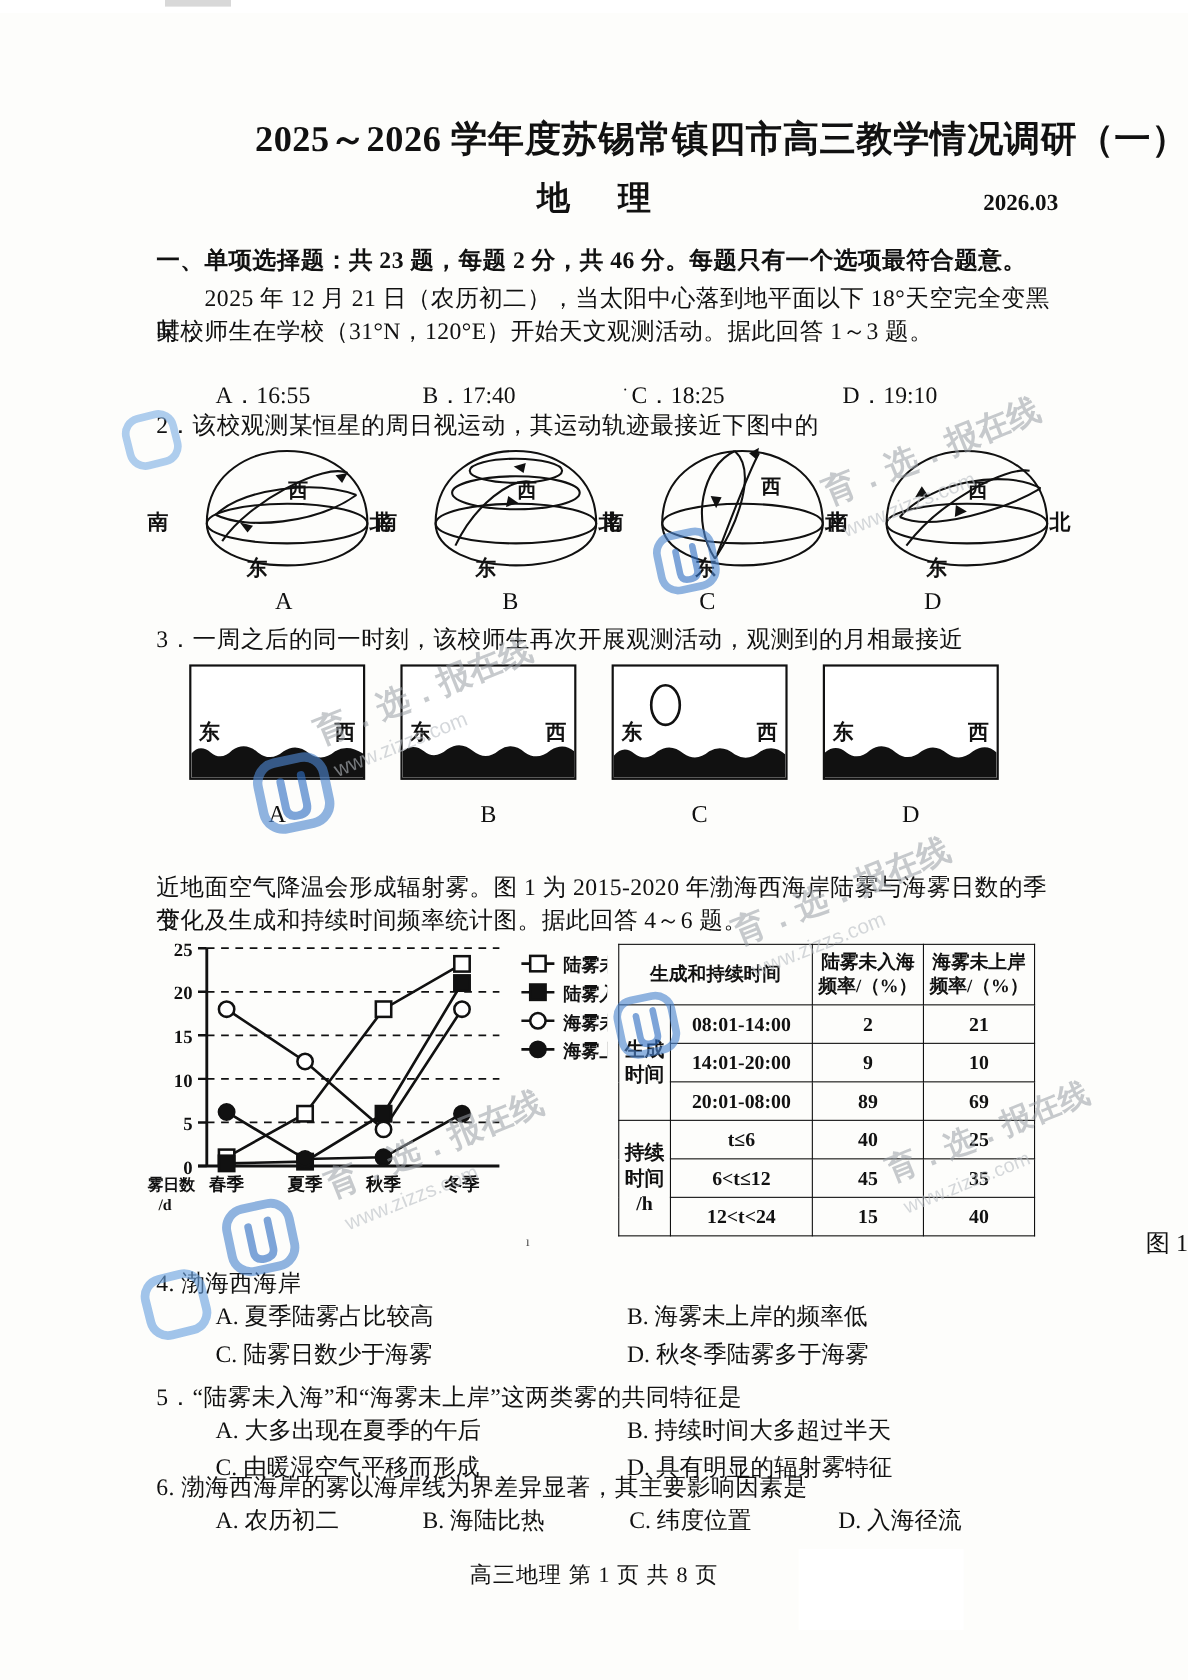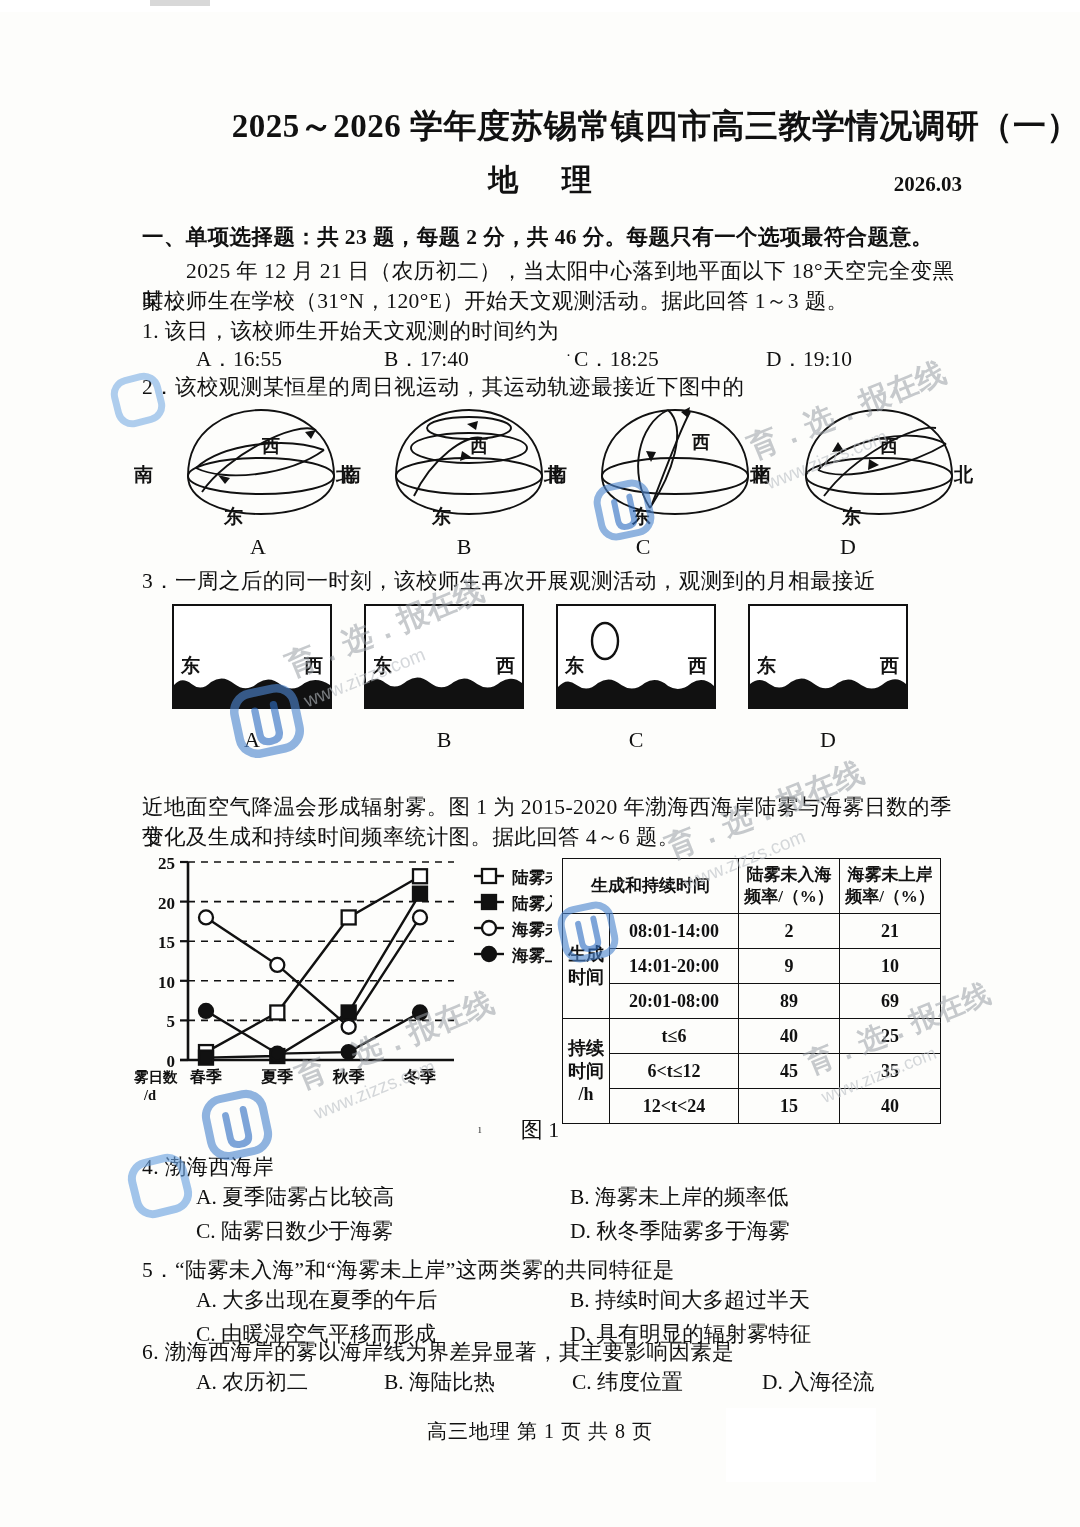--- a/index.html
+++ b/index.html
@@ -43,21 +43,21 @@
 
   
   .moonbox{position:absolute;width:160px;height:105px;border:2.5px solid #111;background:#fff;box-sizing:border-box;}
   .moonbox .dir{position:absolute;font-size:19px;font-weight:bold;bottom:28px;}
   .moonbox .dir.e{left:7px;}
   .moonbox .dir.w{right:7px;}
   .ground{position:absolute;left:0;bottom:0;width:100%;height:34px;}
 
   
   .chart-area{position:absolute;left:132px;top:852px;width:420px;height:262px;}
-  .chart-cap{position:absolute;left:0;top:1115px;width:1080px;text-align:center;font-size:22px;}
+  .chart-cap{position:absolute;left:0;top:1115px;width:1080px;text-align:right;font-size:22px;}
   .fig1-mark{position:absolute;left:478px;top:1121px;font-size:13px;color:#555;}
 
   
   .freq-table{position:absolute;left:562px;top:858px;border-collapse:collapse;background:transparent;}
   .freq-table td,.freq-table th{
     border:1.6px solid #111;font-size:18px;text-align:center;
     font-family:"Liberation Serif","DejaVu Serif",serif;font-weight:bold;
     padding:0;color:#111;
   }
   .freq-table th{font-size:17px;line-height:22px;}
@@ -90,21 +90,20 @@
   <div class="subject-row">
     <div class="subject">地  理</div>
     <div class="doc-date">2026.03</div>
   </div>
 
   <div class="tx bold" style="left:142px;top:222px;width:810px;">一、单项选择题：共 23 题，每题 2 分，共 46 分。每题只有一个选项最符合题意。</div>
 
   <div class="tx indent2" style="left:142px;top:256px;width:815px;">2025 年 12 月 21 日（农历初二），当太阳中心落到地平面以下 18°天空完全变黑时，</div>
   <div class="tx" style="left:142px;top:286px;width:815px;">某校师生在学校（31°N，120°E）开始天文观测活动。据此回答 1～3 题。</div>
 
-  <div class="tx" style="left:142px;top:316px;width:815px;">1. 该日，该校师生开始天文观测的时间约为</div>
   <div style="position:absolute;left:196px;top:344px;width:760px;">
     <span class="opt" style="position:absolute;left:0px;">A．16:55</span>
     <span class="opt" style="position:absolute;left:188px;">B．17:40</span>
     <span class="opt" style="position:absolute;left:378px;">C．18:25</span>
     <span class="opt" style="position:absolute;left:570px;">D．19:10</span>
     <span style="position:absolute;left:370px;top:3px;font-size:15px;">·</span>
   </div>
 
   <div class="tx" style="left:142px;top:372px;width:815px;">2．该校观测某恒星的周日视运动，其运动轨迹最接近下图中的</div>
 

